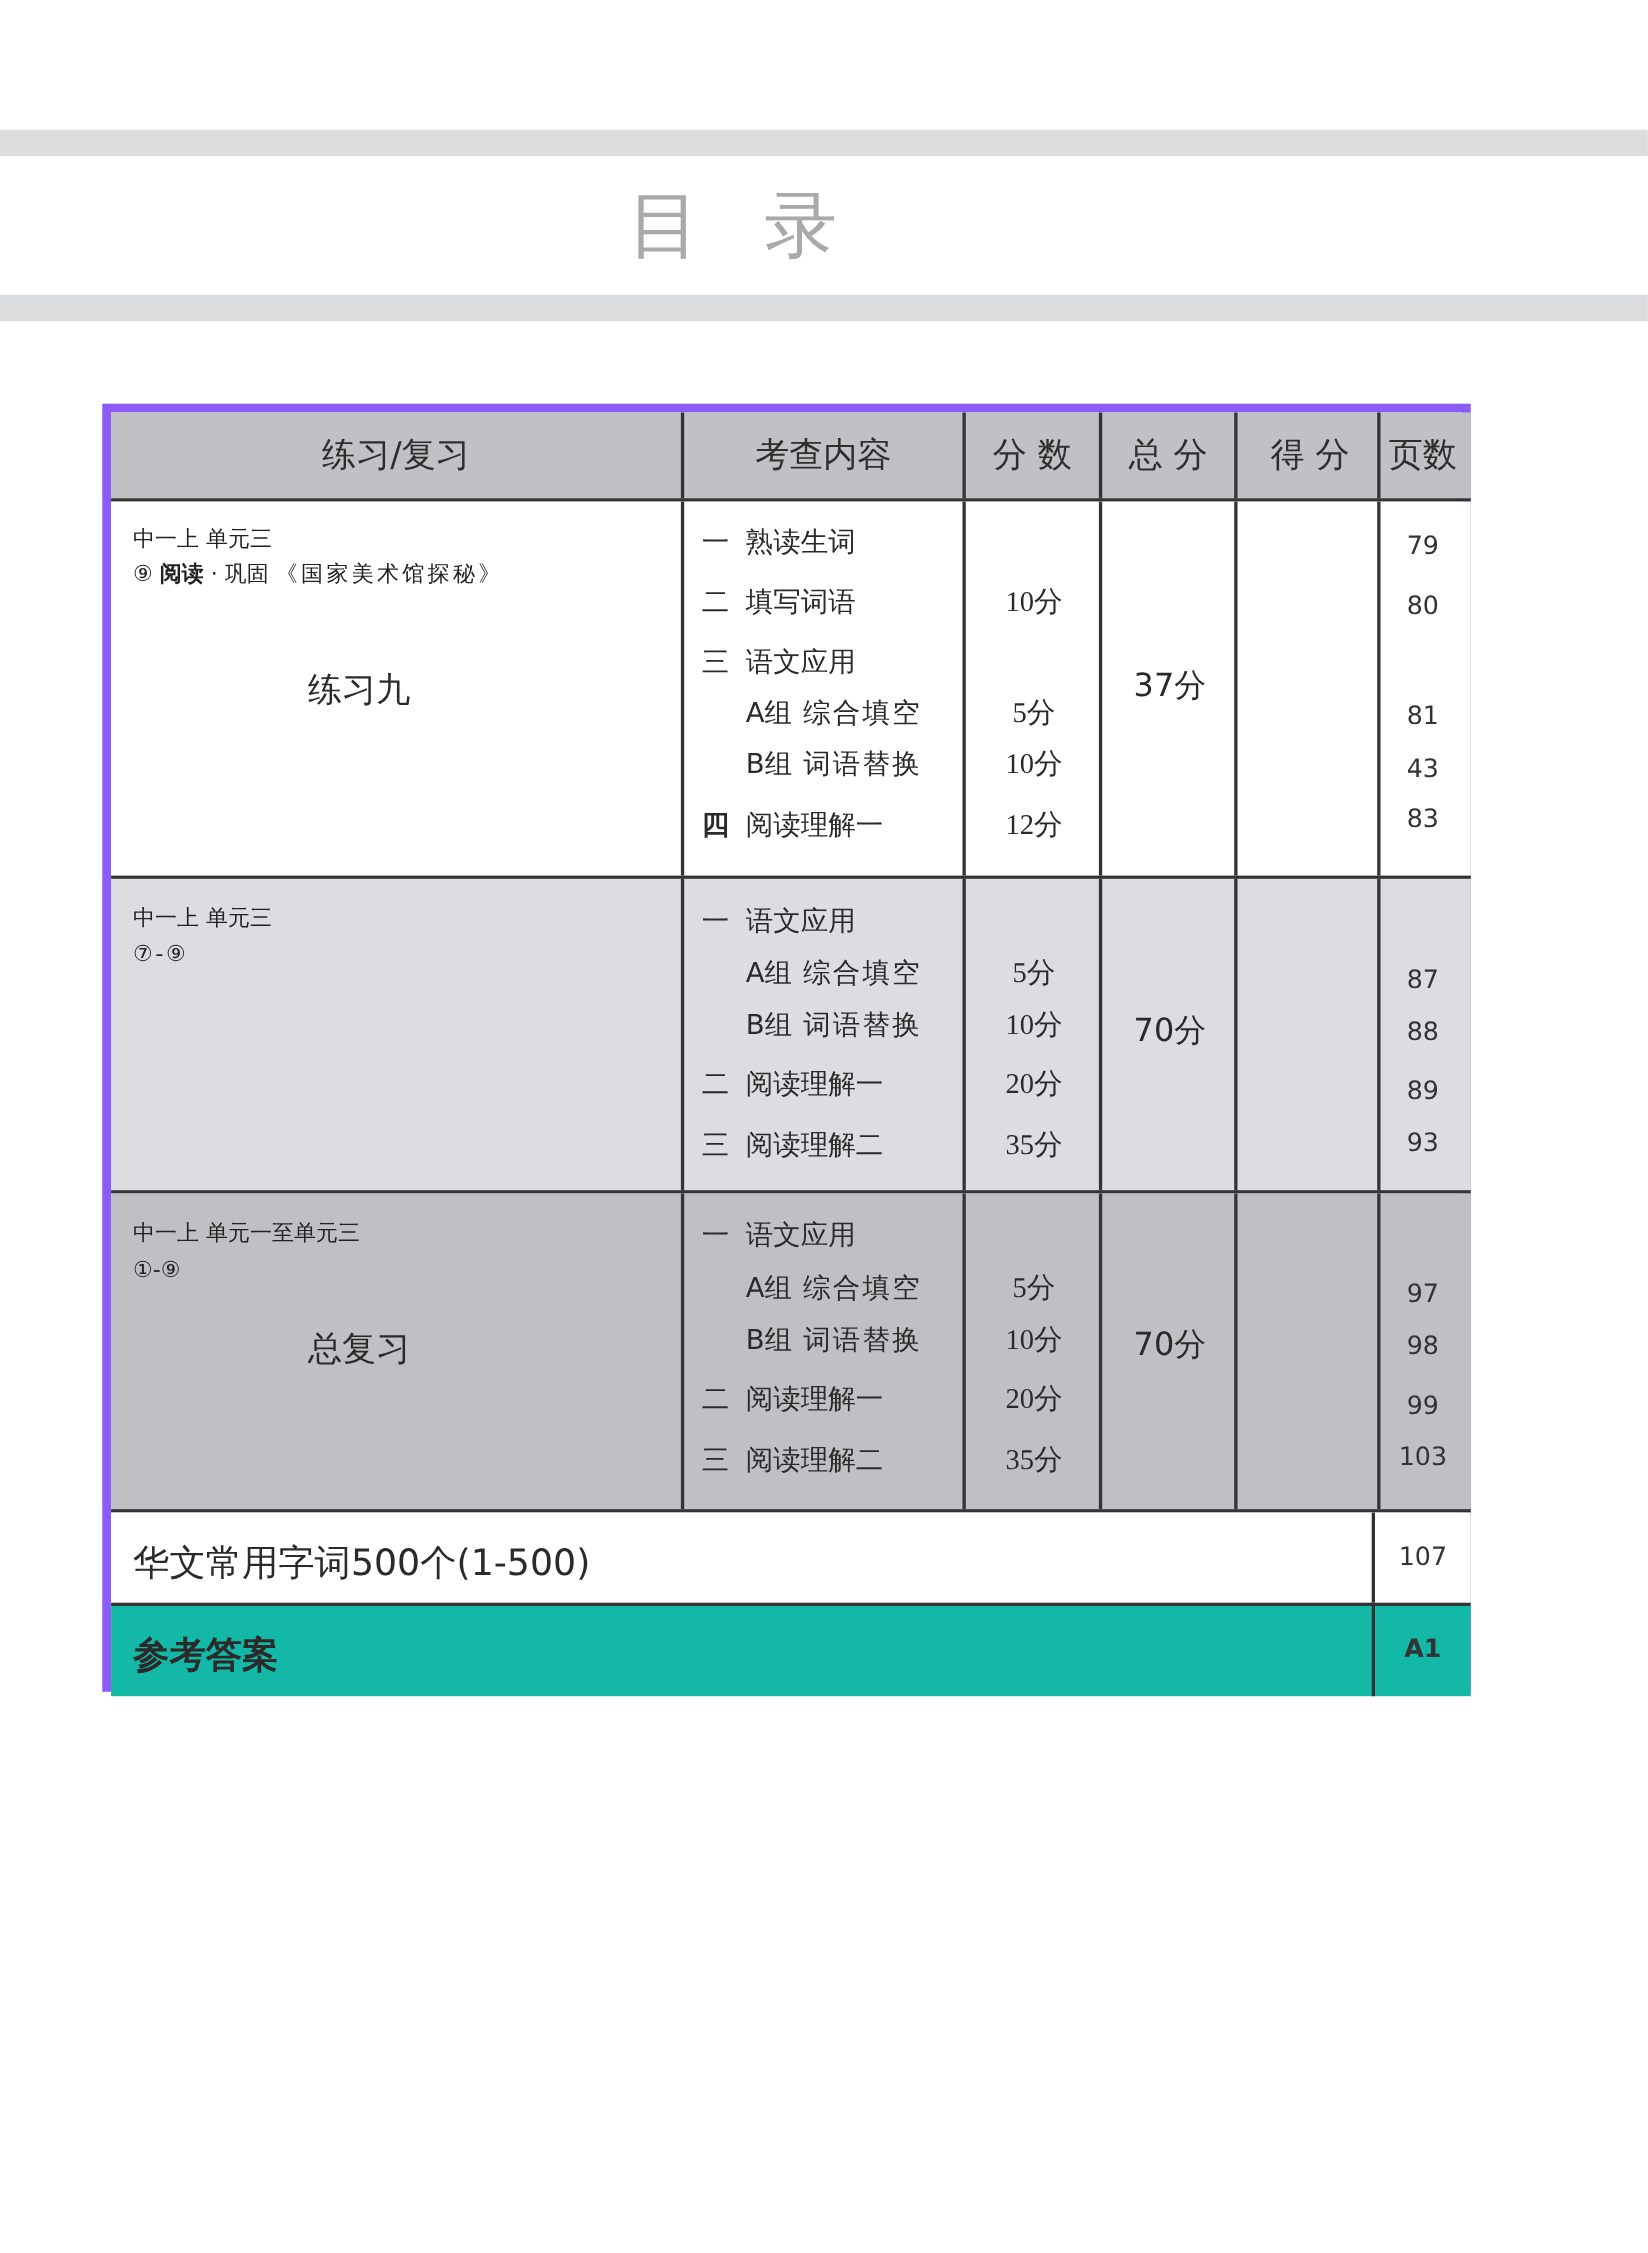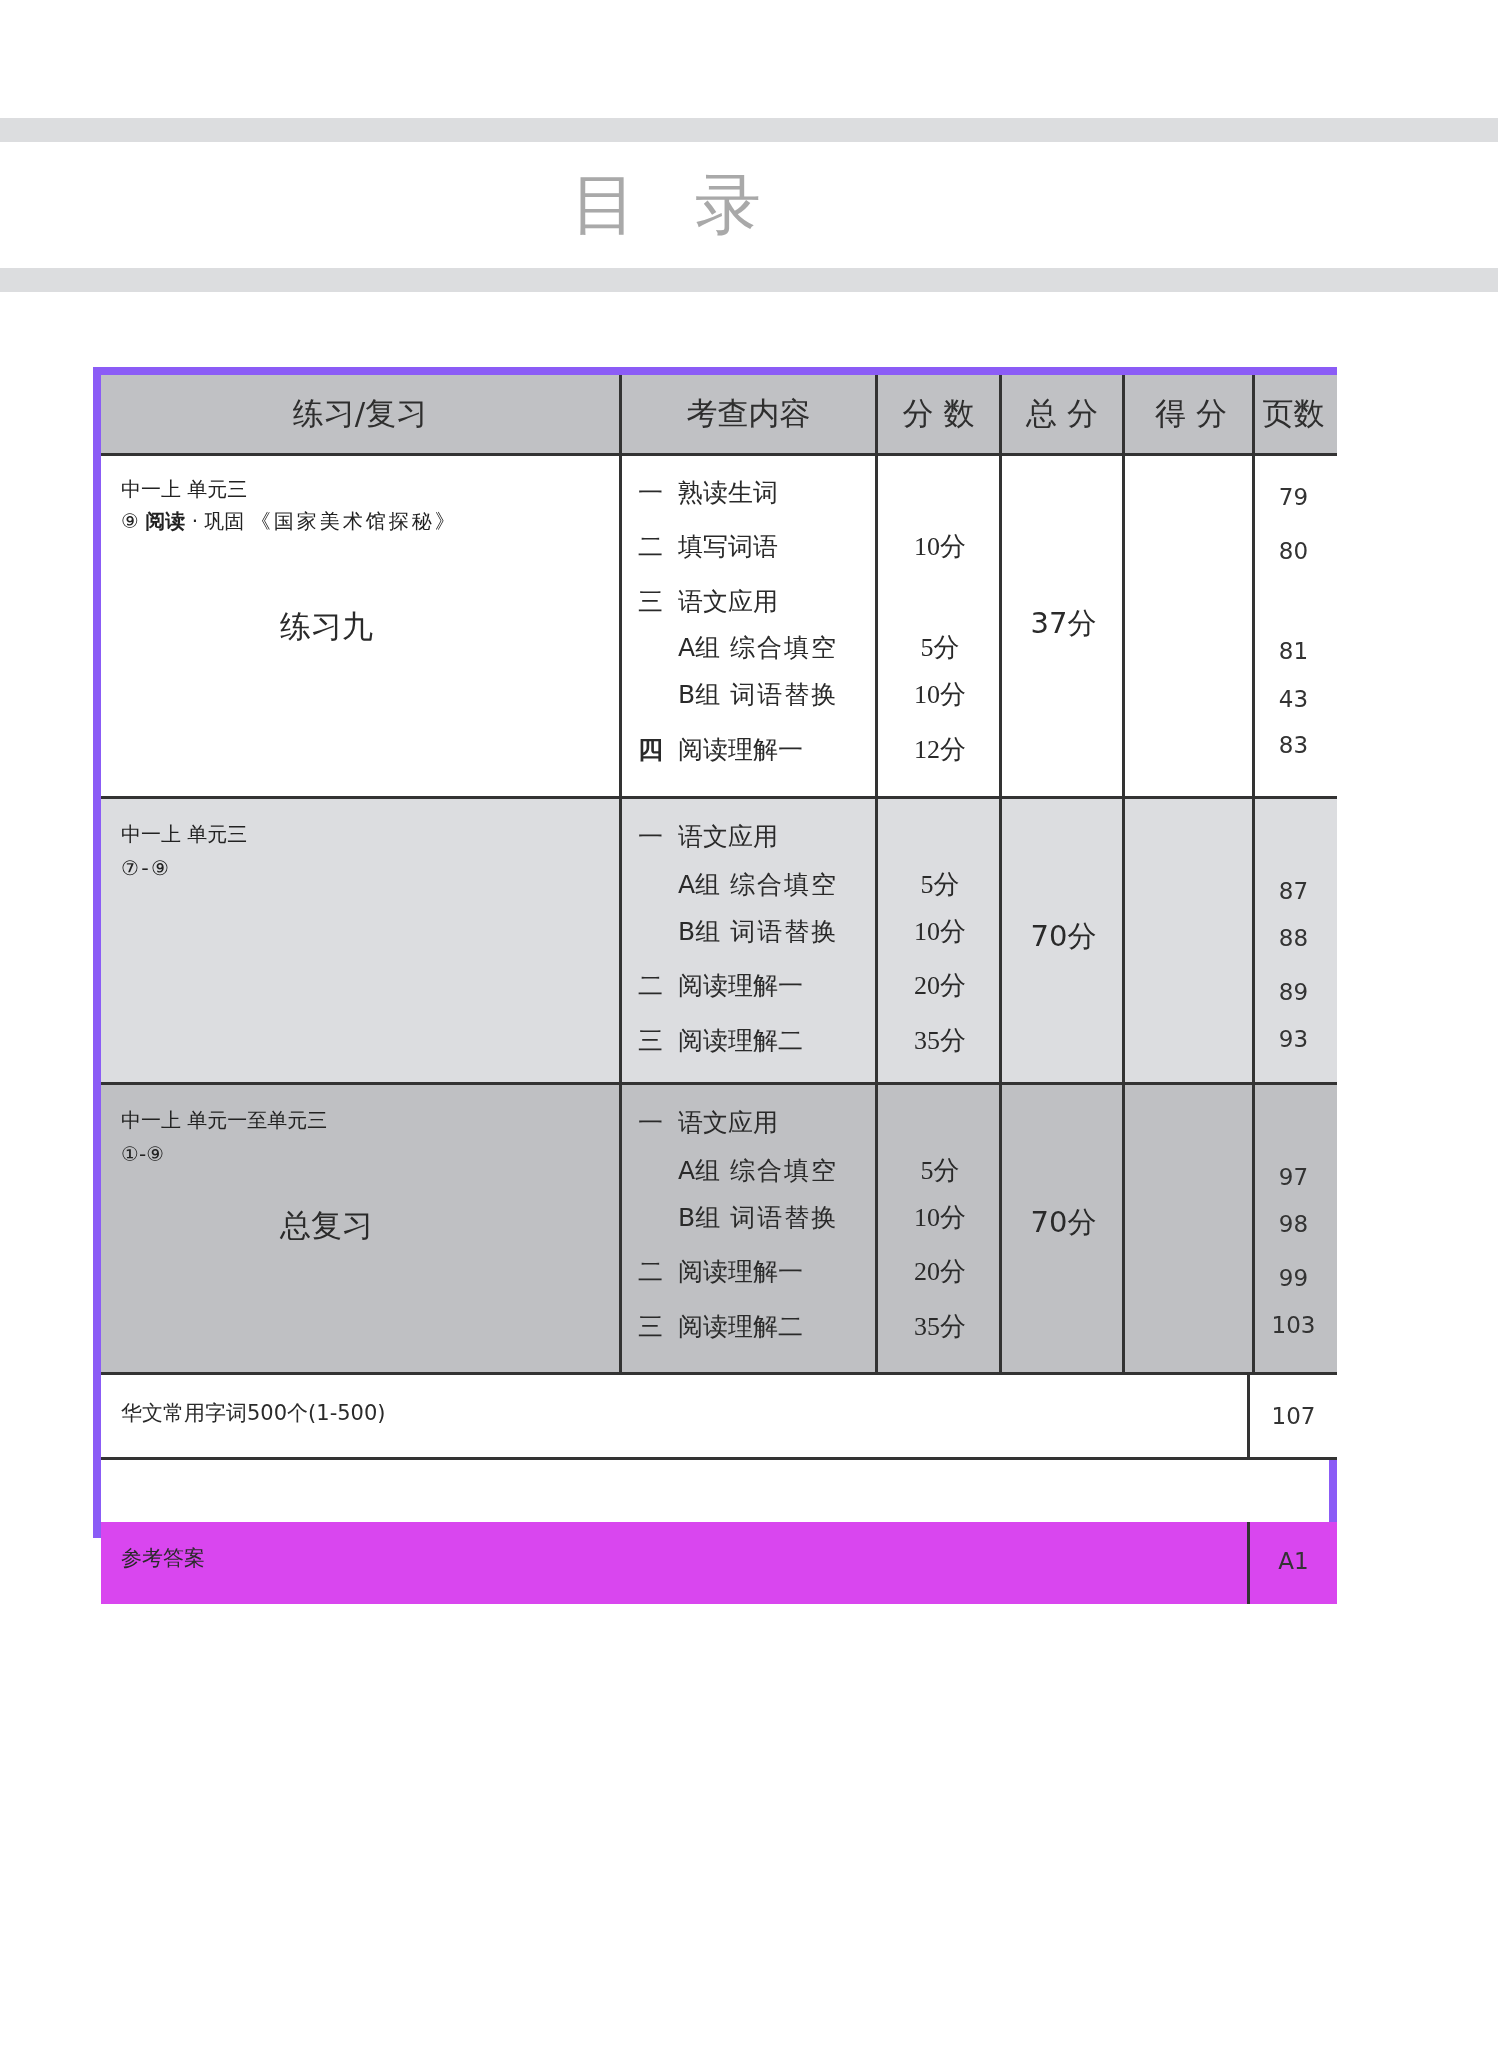--- a/index.html
+++ b/index.html
@@ -12,21 +12,21 @@
            font-size:66px; color:#a9a9a9; letter-spacing:58px; line-height:90px; padding-left:58px; box-sizing:border-box; }
 
   .toc { position:absolute; left:93px; top:367px; width:1244px; height:1171px;
          border:8px solid #8b5cf6; box-sizing:border-box; }
   .row { position:absolute; left:0; width:1236px; box-sizing:border-box; }
   .row.header { top:0; height:81px; background:#c0c1c4; border-bottom:3px solid #333; }
   .row.r1 { top:81px; height:343px; background:#ffffff; border-bottom:3px solid #333; }
   .row.r2 { top:424px; height:286px; background:#dcdde0; border-bottom:3px solid #333; }
   .row.r3 { top:710px; height:290px; background:#bfc0c3; border-bottom:3px solid #333; }
   .row.r4 { top:1000px; height:85px; background:#ffffff; border-bottom:3px solid #333; }
-  .row.r5 { top:1147px; height:82px; background:#d946ef; }
+  .row.r5 { top:1085px; height:82px; background:#14b8a6;font-weight:bold; }
 
   .cell { position:absolute; top:0; bottom:0; box-sizing:border-box; border-right:3px solid #333; }
   .c1 { left:0; width:521px; }
   .c2 { left:521px; width:256px; }
   .c3 { left:777px; width:124px; }
   .c4 { left:901px; width:123px; }
   .c5 { left:1029px; width:125px; }
   .c6 { left:1149px; width:87px; border-right:none; }
   .wide { left:0; width:1149px; }
 
@@ -42,21 +42,21 @@
   .line .txt { position:absolute; left:56px; }
   .line .txt.sub { font-family:"DejaVu Serif","Liberation Serif",serif; letter-spacing:2px; }
   .line .txt.sub b { font-family:"DejaVu Sans","Liberation Sans",sans-serif; font-weight:normal; letter-spacing:0; margin-right:10px; }
   .line .num.bold { font-weight:bold; }
 
   .score { position:absolute; left:0; width:124px; text-align:center; font-size:26px; height:34px; line-height:34px;
            font-family:"Liberation Serif","DejaVu Serif",serif; }
   .total { position:absolute; left:0; width:123px; text-align:center; font-size:29px; }
   .page { position:absolute; left:0; width:87px; text-align:center; font-size:23px; height:34px; line-height:34px; color:#333; }
 
-  .plain { position:absolute; left:20px; font-size:21px; color:#2a2a2a; }
+  .plain { position:absolute; left:20px; font-size:33px; color:#2a2a2a; }
 </style>
 </head>
 <body>
 
 <div class="stripe top"></div>
 <div class="title">目录</div>
 <div class="stripe bottom"></div>
 
 <div class="toc">
 

